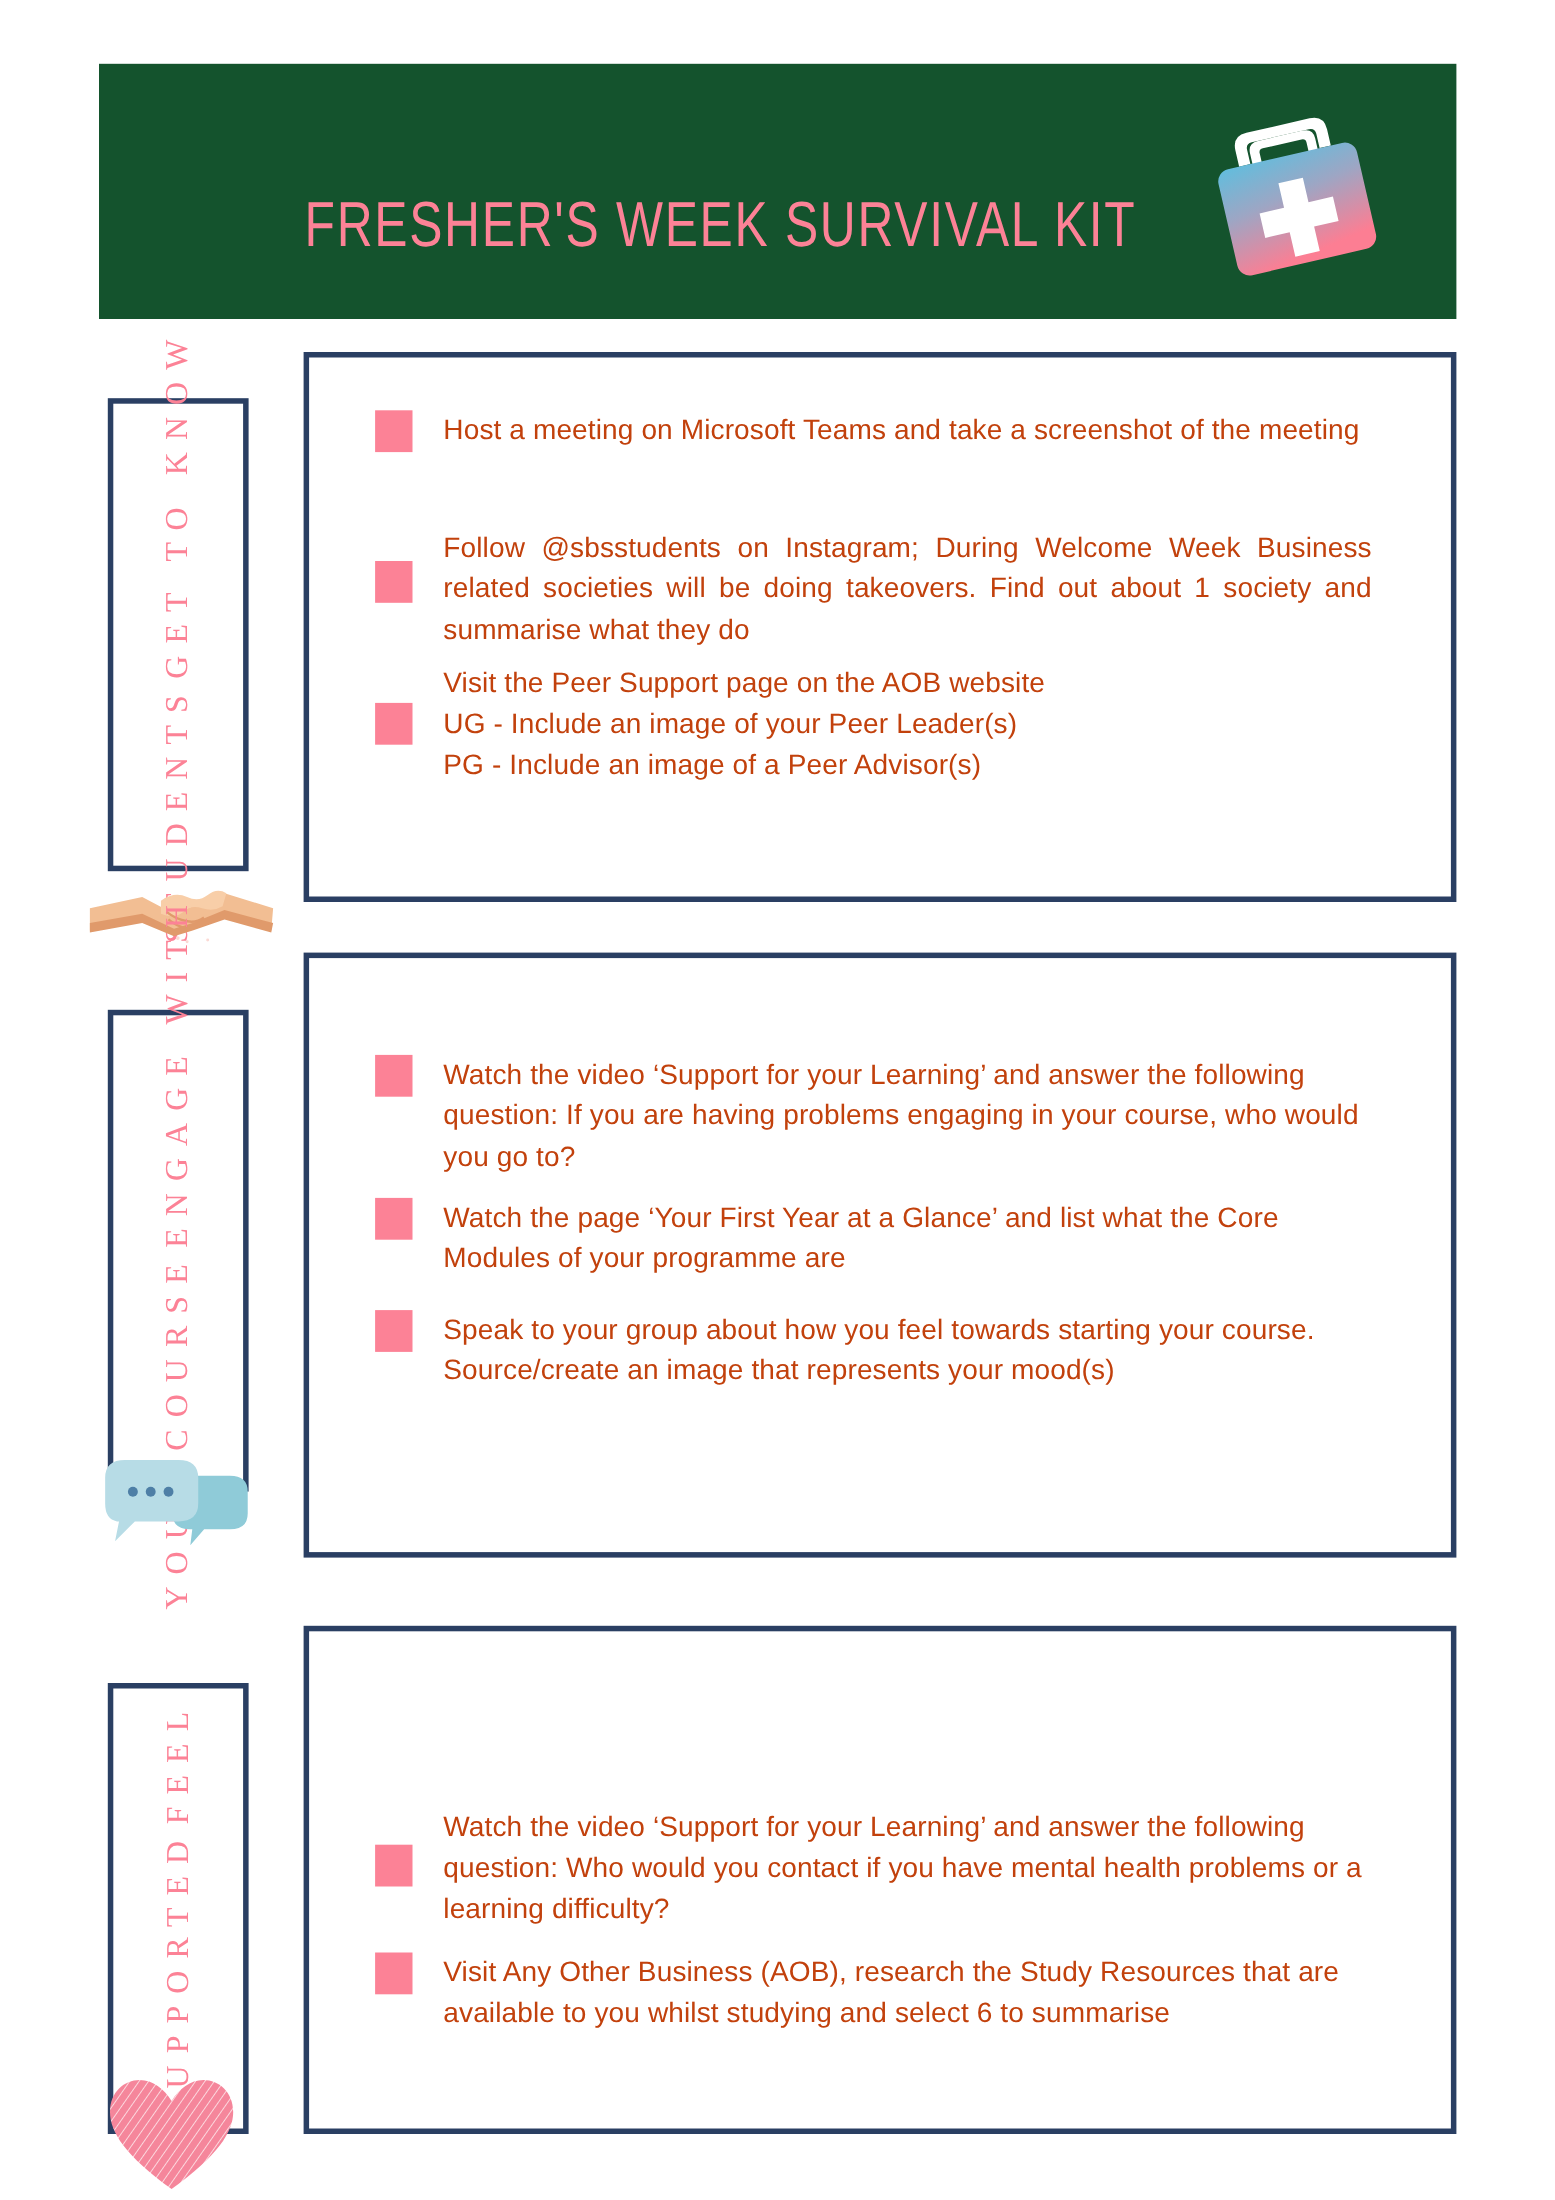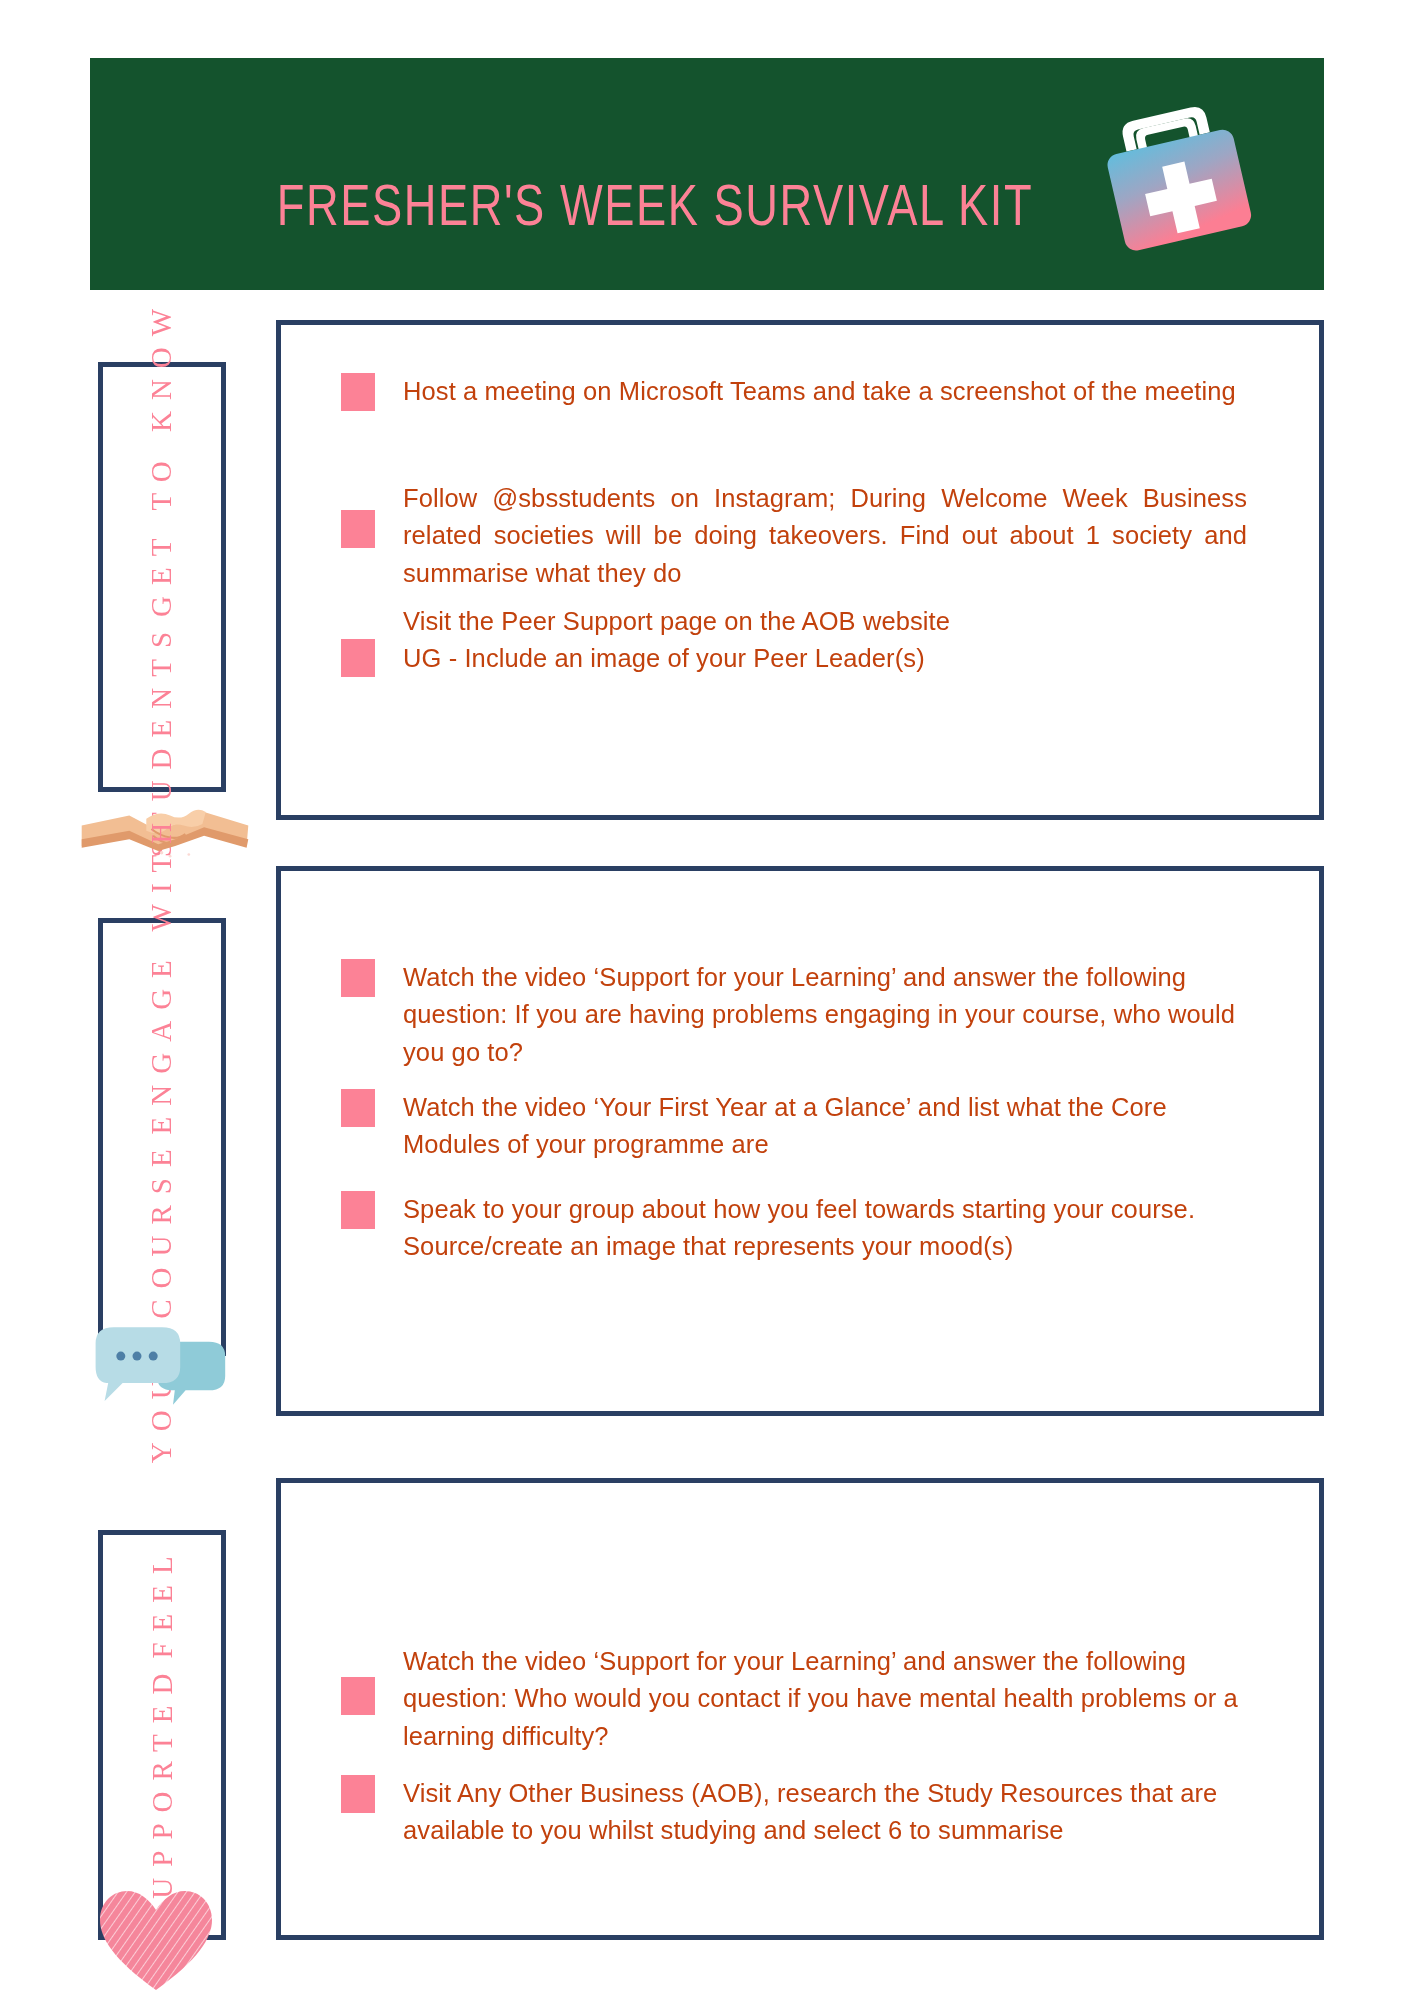--- a/index.html
+++ b/index.html
@@ -200,20 +200,21 @@
       <div class="item" style="left:60px; top:155px; width:906px;">
         <div class="checkbox" style="margin-top:30px;"></div>
         <div class="item-text justify" style="margin-left:28px; width:844px;">Follow @sbsstudents on Instagram; During Welcome Week Business related societies will be doing takeovers. Find out about 1 society and summarise what they do</div>
       </div>
 
       <div class="item" style="left:60px; top:278px; width:906px;">
         <div class="checkbox" style="margin-top:36px;"></div>
         <div style="margin-left:28px; width:844px;">
           <div class="item-text">Visit the Peer Support page on the AOB website</div>
           <div class="item-text">UG - Include an image of your Peer Leader(s)</div>
+          <div class="item-text">PG - Include an image of a Peer Advisor(s)</div>
         </div>
       </div>
 
     </div>
   </div>
 </div>
 
 <div class="section" style="top:0;">
 
   <div class="side-label" style="top:918px; height:438px;">
@@ -238,21 +239,21 @@
   <div class="content-box" style="top:866px; height:550px;">
     <div class="items">
 
       <div class="item" style="left:60px; top:88px; width:906px;">
         <div class="checkbox"></div>
         <div class="item-text" style="margin-left:28px; width:848px;">Watch the video ‘Support for your Learning’ and answer the following question: If you are having problems engaging in your course, who would you go to?</div>
       </div>
 
       <div class="item" style="left:60px; top:218px; width:906px;">
         <div class="checkbox"></div>
-        <div class="item-text" style="margin-left:28px; width:820px;">Watch the video ‘Your First Year at a Glance’ and list what the Core Modules of your programme are</div>
+        <div class="item-text" style="margin-left:28px; width:820px;">Watch the page ‘Your First Year at a Glance’ and list what the Core Modules of your programme are</div>
       </div>
 
       <div class="item" style="left:60px; top:320px; width:906px;">
         <div class="checkbox"></div>
         <div class="item-text" style="margin-left:28px; width:848px;">Speak to your group about how you feel towards starting your course. Source/create an image that represents your mood(s)</div>
       </div>
 
     </div>
   </div>
 </div>

